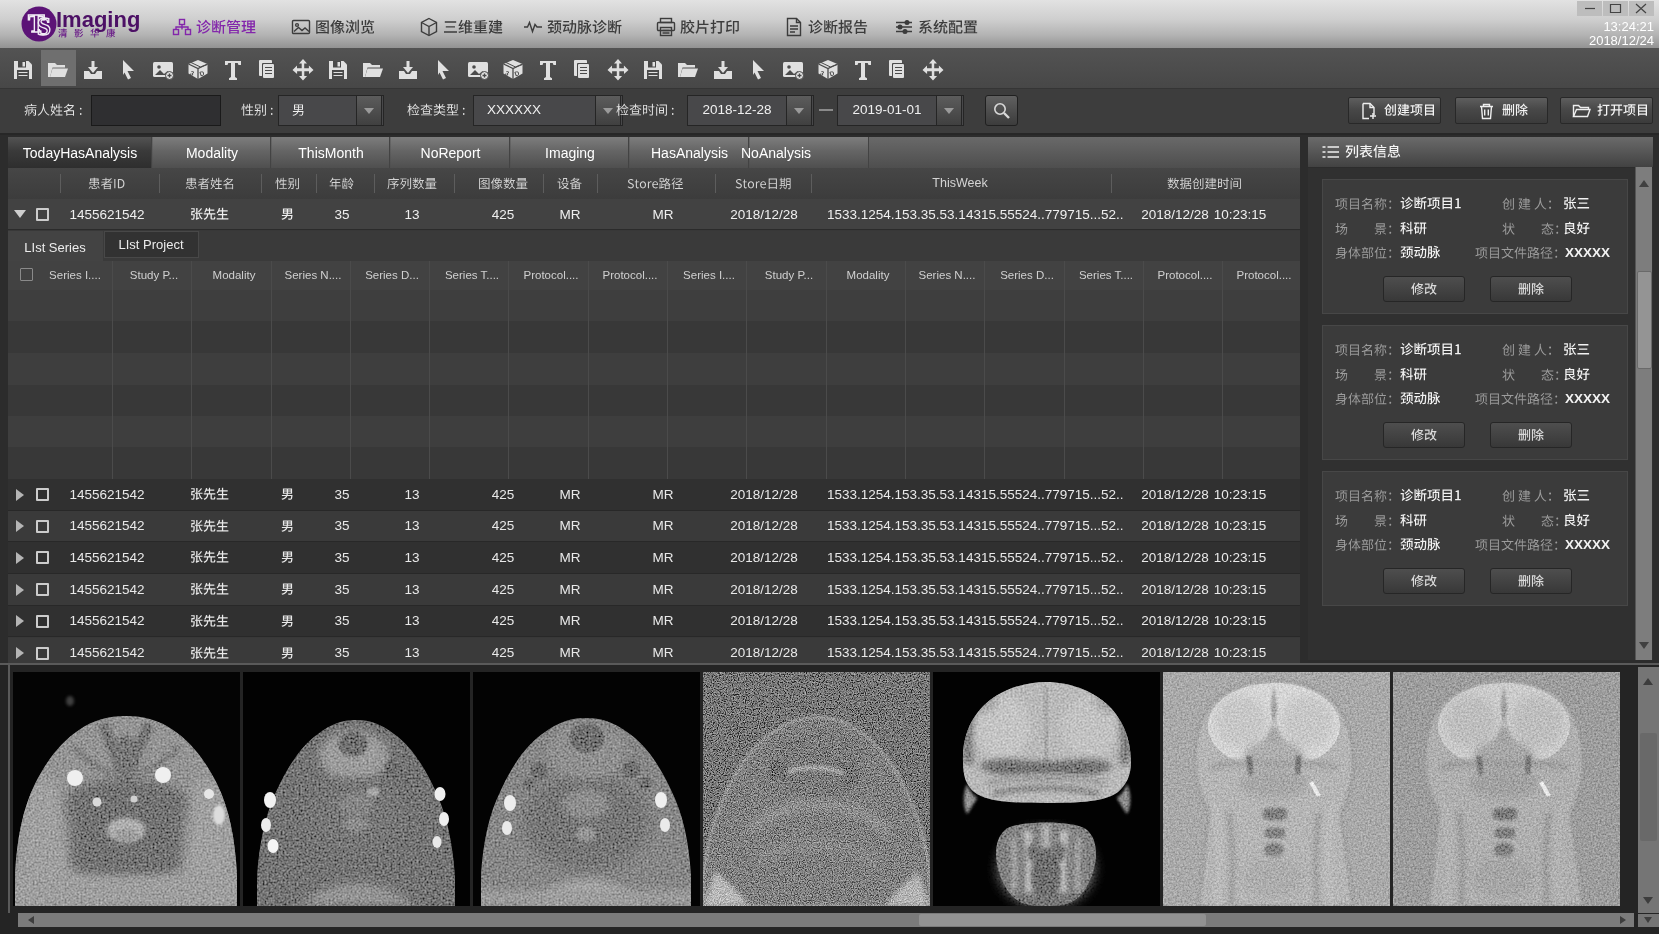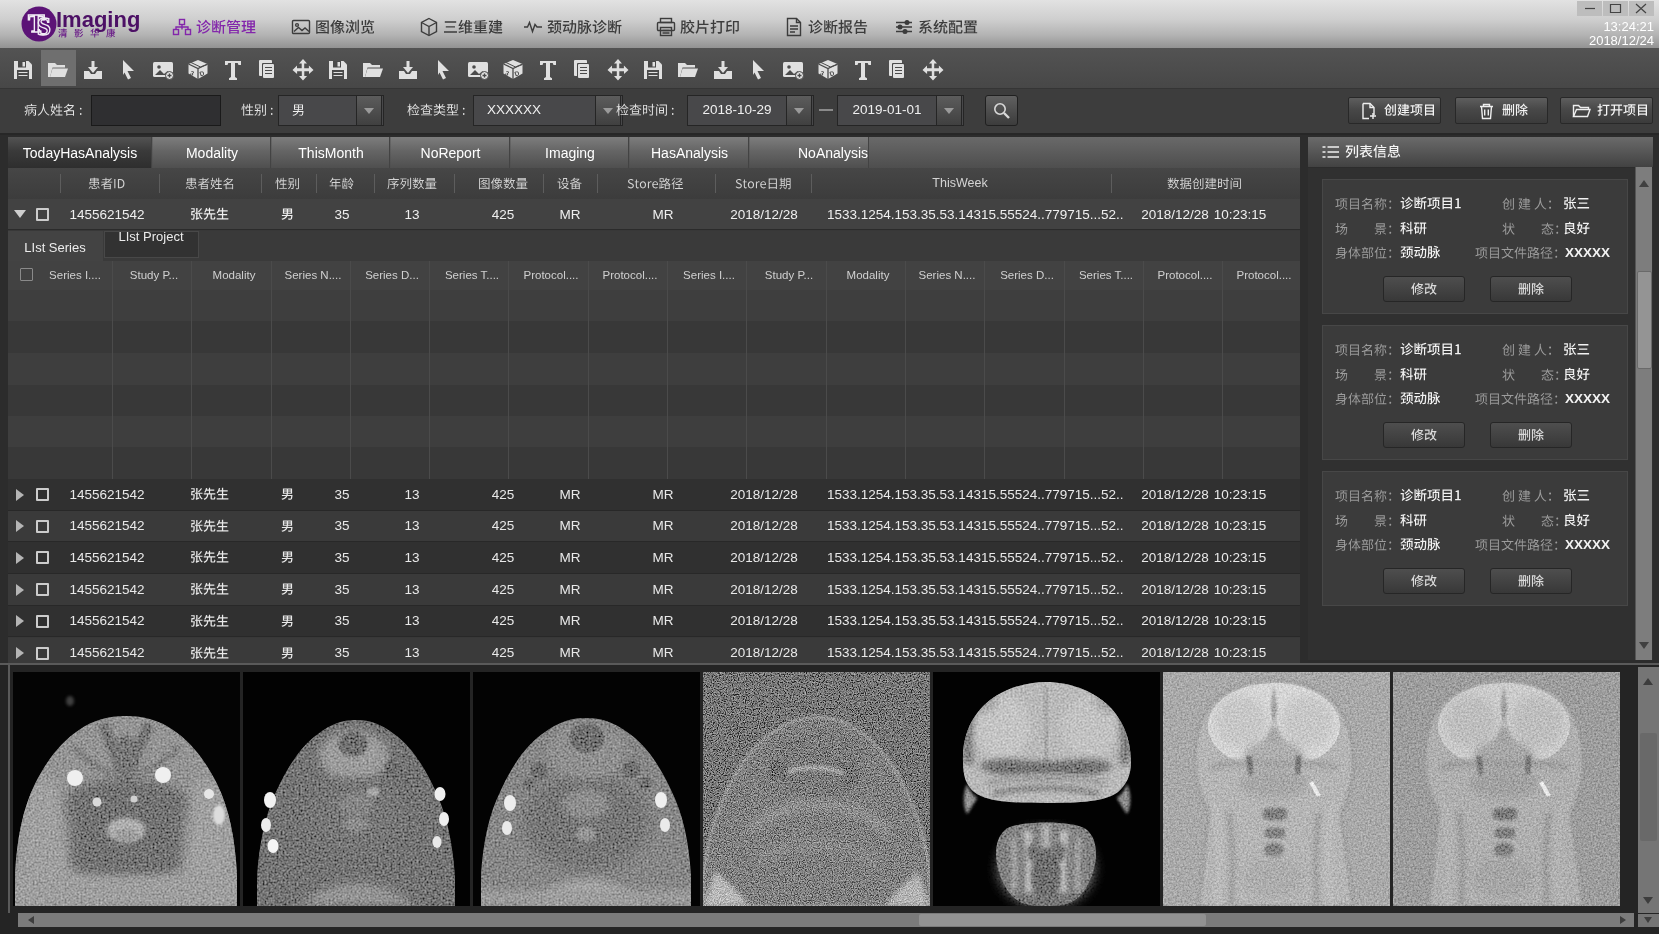--- a/index.html
+++ b/index.html
@@ -328,21 +328,21 @@
     <div style="position:absolute;left:473px;top:6px;width:148px;height:29px;background:#48484a;border:1px solid #252525"></div>
     <div style="position:absolute;left:595px;top:6px;width:26px;height:31px;background:linear-gradient(#5c5c5c,#404040);border:1px solid #252525;box-sizing:border-box"></div>
     <div style="position:absolute;left:603px;top:19px;width:0;height:0;border:5px solid transparent;border-top:6px solid #9a9a9a"></div>
     <div style="position:absolute;left:487px;top:21px;margin-top:-8px;font-size:13.5px;line-height:16px;color:#f0f0f0;font-weight:normal;white-space:nowrap;">XXXXXX</div>
     <svg width="60" height="15" style="position:absolute;left:616px;top:13.5px">
       <use href="#t12" fill="#e3e3e3"></use>
     </svg>
     <div style="position:absolute;left:687px;top:6px;width:125px;height:29px;background:#48484a;border:1px solid #252525"></div>
     <div style="position:absolute;left:786px;top:6px;width:26px;height:31px;background:linear-gradient(#5c5c5c,#404040);border:1px solid #252525;box-sizing:border-box"></div>
     <div style="position:absolute;left:794px;top:19px;width:0;height:0;border:5px solid transparent;border-top:6px solid #9a9a9a"></div>
-    <div style="position:absolute;left:737px;transform:translateX(-50%);top:21px;margin-top:-8px;font-size:13.5px;line-height:16px;color:#f0f0f0;font-weight:normal;white-space:nowrap;">2018-10-29</div>
+    <div style="position:absolute;left:737px;transform:translateX(-50%);top:21px;margin-top:-8px;font-size:13.5px;line-height:16px;color:#f0f0f0;font-weight:normal;white-space:nowrap;">2018-12-28</div>
     <div style="position:absolute;left:819px;top:20px;width:14px;height:2px;background:#8a8a8a"></div>
     <div style="position:absolute;left:837px;top:6px;width:125px;height:29px;background:#48484a;border:1px solid #252525"></div>
     <div style="position:absolute;left:936px;top:6px;width:26px;height:31px;background:linear-gradient(#5c5c5c,#404040);border:1px solid #252525;box-sizing:border-box"></div>
     <div style="position:absolute;left:944px;top:19px;width:0;height:0;border:5px solid transparent;border-top:6px solid #9a9a9a"></div>
     <div style="position:absolute;left:887px;transform:translateX(-50%);top:21px;margin-top:-8px;font-size:13.5px;line-height:16px;color:#f0f0f0;font-weight:normal;white-space:nowrap;">2019-01-01</div>
     <div style="position:absolute;left:985px;top:6px;width:33px;height:31px;background:linear-gradient(#606060,#3c3c3c);border:1px solid #202020;border-radius:3px;box-sizing:border-box"></div>
     <svg width="20" height="20" viewBox="0 0 20 20" style="position:absolute;left:992px;top:12px" fill="none" stroke="#d8d8d8" stroke-width="1.6">
       <circle cx="8" cy="8" r="5.2"></circle>
       <path d="M12 12l5 5" stroke-width="2.4"></path>
     </svg>
@@ -381,21 +381,21 @@
     <div style="position:absolute;left:204.0px;transform:translateX(-50%);top:16px;margin-top:-8px;font-size:14px;line-height:17px;color:#ffffff;font-weight:normal;white-space:nowrap;">Modality</div>
     <div style="position:absolute;left:264px;top:0;width:118px;height:31px;background:linear-gradient(#7d7d7d,#656565 45%,#4f4f4f);border-right:1px solid #434343;box-sizing:border-box"></div>
     <div style="position:absolute;left:323.0px;transform:translateX(-50%);top:16px;margin-top:-8px;font-size:14px;line-height:17px;color:#ffffff;font-weight:normal;white-space:nowrap;">ThisMonth</div>
     <div style="position:absolute;left:383px;top:0;width:119px;height:31px;background:linear-gradient(#7d7d7d,#656565 45%,#4f4f4f);border-right:1px solid #434343;box-sizing:border-box"></div>
     <div style="position:absolute;left:442.5px;transform:translateX(-50%);top:16px;margin-top:-8px;font-size:14px;line-height:17px;color:#ffffff;font-weight:normal;white-space:nowrap;">NoReport</div>
     <div style="position:absolute;left:503px;top:0;width:118px;height:31px;background:linear-gradient(#7d7d7d,#656565 45%,#4f4f4f);border-right:1px solid #434343;box-sizing:border-box"></div>
     <div style="position:absolute;left:562.0px;transform:translateX(-50%);top:16px;margin-top:-8px;font-size:14px;line-height:17px;color:#ffffff;font-weight:normal;white-space:nowrap;">Imaging</div>
     <div style="position:absolute;left:622px;top:0;width:119px;height:31px;background:linear-gradient(#7d7d7d,#656565 45%,#4f4f4f);border-right:1px solid #434343;box-sizing:border-box"></div>
     <div style="position:absolute;left:681.5px;transform:translateX(-50%);top:16px;margin-top:-8px;font-size:14px;line-height:17px;color:#ffffff;font-weight:normal;white-space:nowrap;">HasAnalysis</div>
     <div style="position:absolute;left:742px;top:0;width:119px;height:31px;background:linear-gradient(#7d7d7d,#656565 45%,#4f4f4f);border-right:1px solid #434343;box-sizing:border-box"></div>
-    <div style="position:absolute;left:825px;transform:translateX(-50%);top:16px;margin-top:-8px;font-size:14px;line-height:17px;color:#ffffff;font-weight:normal;white-space:nowrap;">NoAnalysis</div>
+    <div style="position:absolute;left:768px;transform:translateX(-50%);top:16px;margin-top:-8px;font-size:14px;line-height:17px;color:#ffffff;font-weight:normal;white-space:nowrap;">NoAnalysis</div>
     <div style="position:absolute;left:0;top:31px;width:1292px;height:31px;background:linear-gradient(#464646,#3c3c3c)"></div>
     <div style="position:absolute;left:52px;top:37px;width:1px;height:19px;background:#5d5d5d"></div>
     <div style="position:absolute;left:151px;top:37px;width:1px;height:19px;background:#5d5d5d"></div>
     <div style="position:absolute;left:253px;top:37px;width:1px;height:19px;background:#5d5d5d"></div>
     <div style="position:absolute;left:308px;top:37px;width:1px;height:19px;background:#5d5d5d"></div>
     <div style="position:absolute;left:366px;top:37px;width:1px;height:19px;background:#5d5d5d"></div>
     <div style="position:absolute;left:446px;top:37px;width:1px;height:19px;background:#5d5d5d"></div>
     <div style="position:absolute;left:535px;top:37px;width:1px;height:19px;background:#5d5d5d"></div>
     <div style="position:absolute;left:589px;top:37px;width:1px;height:19px;background:#5d5d5d"></div>
     <div style="position:absolute;left:707px;top:37px;width:1px;height:19px;background:#5d5d5d"></div>
@@ -448,21 +448,21 @@
     <div style="position:absolute;left:562px;transform:translateX(-50%);top:77.5px;margin-top:-8px;font-size:13.5px;line-height:16px;color:#efefef;font-weight:normal;white-space:nowrap;">MR</div>
     <div style="position:absolute;left:655px;transform:translateX(-50%);top:77.5px;margin-top:-8px;font-size:13.5px;line-height:16px;color:#efefef;font-weight:normal;white-space:nowrap;">MR</div>
     <div style="position:absolute;left:756px;transform:translateX(-50%);top:77.5px;margin-top:-8px;font-size:13.5px;line-height:16px;color:#efefef;font-weight:normal;white-space:nowrap;">2018/12/28</div>
     <div style="position:absolute;left:819px;top:77.5px;margin-top:-8px;font-size:13.5px;line-height:16px;color:#efefef;font-weight:normal;white-space:nowrap;">1533.1254.153.35.53.14315.55524..779715...52..</div>
     <div style="position:absolute;left:1167px;transform:translateX(-50%);top:77.5px;margin-top:-8px;font-size:13.5px;line-height:16px;color:#efefef;font-weight:normal;white-space:nowrap;">2018/12/28</div>
     <div style="position:absolute;left:1232px;transform:translateX(-50%);top:77.5px;margin-top:-8px;font-size:13.5px;line-height:16px;color:#efefef;font-weight:normal;white-space:nowrap;">10:23:15</div>
     <div style="position:absolute;left:0;top:94px;width:1292px;height:30px;background:#3a3a3a"></div>
     <div style="position:absolute;left:96px;top:94px;width:95px;height:27px;background:#323232;border:1px solid #484848;box-sizing:border-box"></div>
     <div style="position:absolute;left:0;top:94px;width:95px;height:30px;background:#434343"></div>
     <div style="position:absolute;left:47px;transform:translateX(-50%);top:111px;margin-top:-8px;font-size:13px;line-height:16px;color:#ececec;font-weight:normal;white-space:nowrap;">LIst Series</div>
-    <div style="position:absolute;left:143px;transform:translateX(-50%);top:100px;margin-top:-8px;font-size:13px;line-height:16px;color:#ececec;font-weight:normal;white-space:nowrap;">LIst Project</div>
+    <div style="position:absolute;left:143px;transform:translateX(-50%);top:108px;margin-top:-8px;font-size:13px;line-height:16px;color:#ececec;font-weight:normal;white-space:nowrap;">LIst Project</div>
     <div style="position:absolute;left:0;top:153px;width:1292px;height:32px;background:#3e3e3e"></div>
     <div style="position:absolute;left:0;top:184px;width:1292px;height:32px;background:#383838"></div>
     <div style="position:absolute;left:0;top:216px;width:1292px;height:32px;background:#3e3e3e"></div>
     <div style="position:absolute;left:0;top:248px;width:1292px;height:32px;background:#383838"></div>
     <div style="position:absolute;left:0;top:279px;width:1292px;height:32px;background:#3e3e3e"></div>
     <div style="position:absolute;left:0;top:310px;width:1292px;height:32px;background:#383838"></div>
     <div style="position:absolute;left:0;top:124px;width:1292px;height:29px;background:#424242"></div>
     <div style="position:absolute;left:104px;top:124px;width:1px;height:218px;background:#4b4b4b"></div>
     <div style="position:absolute;left:183px;top:124px;width:1px;height:218px;background:#4b4b4b"></div>
     <div style="position:absolute;left:263px;top:124px;width:1px;height:218px;background:#4b4b4b"></div>

